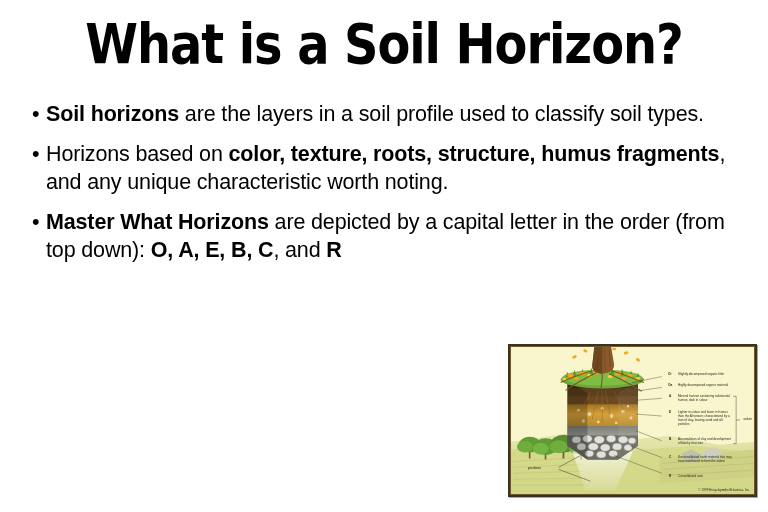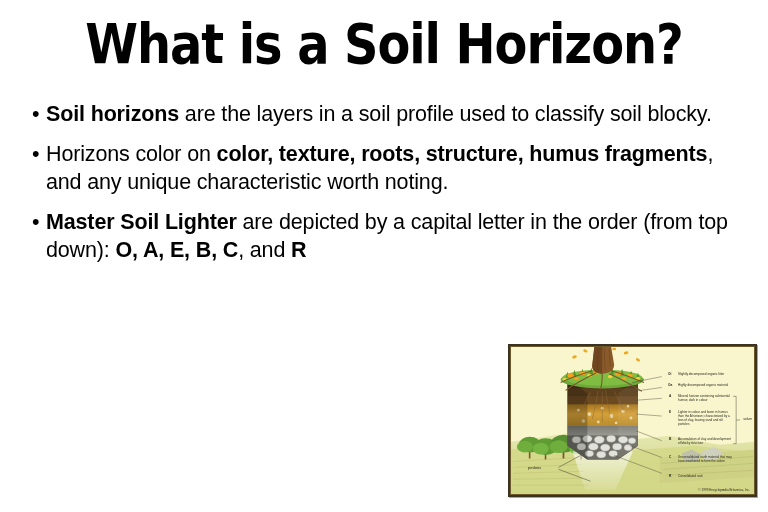--- a/index.html
+++ b/index.html
@@ -128,27 +128,27 @@
     font-family: "Liberation Sans", sans-serif;
   }
 </style>
 </head>
 <body>
 
 <div class="slide-title">What is a Soil Horizon?</div>
 
 <ul class="body-list">
   <li class="bullet-item">
-    <span class="dot">•</span><b>Soil horizons</b><span> are the layers in a soil profile used to classify soil blocky.</span>
+    <span class="dot">•</span><b>Soil horizons</b><span> are the layers in a soil profile used to classify soil types.</span>
   </li>
   <li class="bullet-item">
-    <span class="dot">•</span><span>Horizons color on </span><b>color, texture, roots, structure, humus fragments</b><span>, and any unique characteristic worth noting.</span>
+    <span class="dot">•</span><span>Horizons based on </span><b>color, texture, roots, structure, humus fragments</b><span>, and any unique characteristic worth noting.</span>
   </li>
   <li class="bullet-item">
-    <span class="dot">•</span><b>Master Soil Lighter</b><span> are depicted by a capital letter in the order (from top down): </span><b>O, A, E, B, C</b><span>, and </span><b>R</b>
+    <span class="dot">•</span><b>Master What Horizons</b><span> are depicted by a capital letter in the order (from top down): </span><b>O, A, E, B, C</b><span>, and </span><b>R</b>
   </li>
 </ul>
 
 <div class="figure-wrap">
   <div class="figure-inner">
 
     <svg class="fig-svg" viewBox="0 0 245 149" preserveAspectRatio="none">
       <defs>
         <linearGradient id="gE" x1="0" y1="0" x2="0" y2="1">
           <stop offset="0%" stop-color="#a4741f"></stop>

